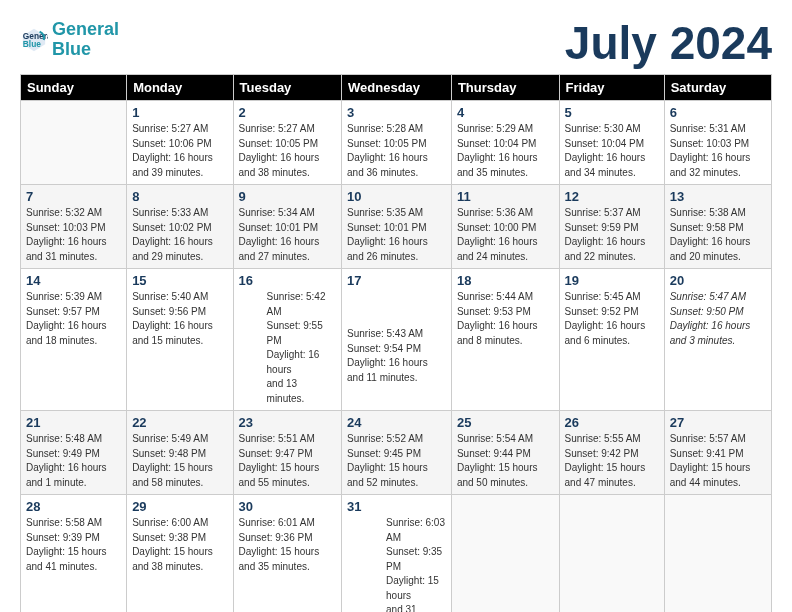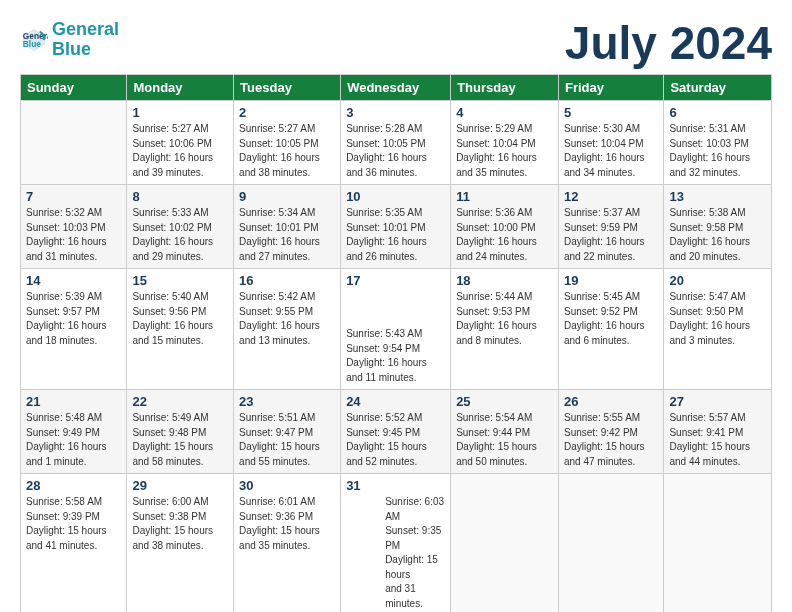--- a/index.html
+++ b/index.html
@@ -7,21 +7,21 @@
     .container { padding: 20px 20px 10px 20px; }
     .header-row { display: flex; justify-content: space-between; align-items: flex-start; margin-bottom: 6px; }
     .logo { display: flex; align-items: center; }
     .logo-text { font-size: 18px; font-weight: bold; color: #1a3a5c; line-height: 1.1; }
     .logo-text span { color: #2196a8; }
     .logo-icon { width: 28px; height: 28px; margin-right: 4px; }
     .title-block { text-align: right; }
     .month-title { font-size: 46px; font-weight: bold; color: #1a3a5c; line-height: 1; }
     .location { font-size: 16px; color: #444; margin-top: 2px; }
     .calendar { width: 100%; border-collapse: collapse; margin-top: 8px; }
-    .calendar th { background: #15803d; color: #fff; text-align: left; padding: 5px 6px; font-size: 13px; border: 1px solid #ccc; }
+    .calendar th { background: #000000; color: #fff; text-align: left; padding: 5px 6px; font-size: 13px; border: 1px solid #ccc; }
     .calendar td { border: 1px solid #ccc; vertical-align: top; padding: 4px 5px; font-size: 10.5px; color: #333; width: 113px; min-height: 80px; }
     .day-num { font-size: 13px; font-weight: bold; color: #1a3a5c; display: block; margin-bottom: 2px; }
     .cell-info { font-size: 10px; line-height: 1.45; color: #333; }
     .empty { background: #f9f9f9; }
     .row-shaded td { background: #f5f5f5; }
   </style>
 </head>
 <body>
 
 <div class="container">
@@ -164,21 +164,21 @@
           </td>
           <td>
             <span class="day-num">15</span>
             <div class="cell-info" style="white-space: pre-line;">Sunrise: 5:40 AM
 Sunset: 9:56 PM
 Daylight: 16 hours
 and 15 minutes.</div>
           </td>
           <td>
             <span class="day-num">16</span>
-            <div class="cell-info" style="white-space: pre-line;">Sunrise: 5:42 AM
+            <div class="cell-info" style="white-space: pre-line; margin-left: 28px;">Sunrise: 5:42 AM
 Sunset: 9:55 PM
 Daylight: 16 hours
 and 13 minutes.</div>
           </td>
           <td>
             <span class="day-num">17</span>
             <div class="cell-info" style="white-space: pre-line; margin-top: 39px;">Sunrise: 5:43 AM
 Sunset: 9:54 PM
 Daylight: 16 hours
 and 11 minutes.</div>
@@ -192,21 +192,21 @@
           </td>
           <td>
             <span class="day-num">19</span>
             <div class="cell-info" style="white-space: pre-line;">Sunrise: 5:45 AM
 Sunset: 9:52 PM
 Daylight: 16 hours
 and 6 minutes.</div>
           </td>
           <td>
             <span class="day-num">20</span>
-            <div class="cell-info" style="white-space: pre-line;">Sunrise: 5:47 AM
+            <div class="cell-info" style="white-space: pre-line; font-style: italic;">Sunrise: 5:47 AM
 Sunset: 9:50 PM
 Daylight: 16 hours
 and 3 minutes.</div>
           </td>
         </tr>
         <tr class="row-shaded">
           <td>
             <span class="day-num">21</span>
             <div class="cell-info" style="white-space: pre-line;">Sunrise: 5:48 AM
 Sunset: 9:49 PM

